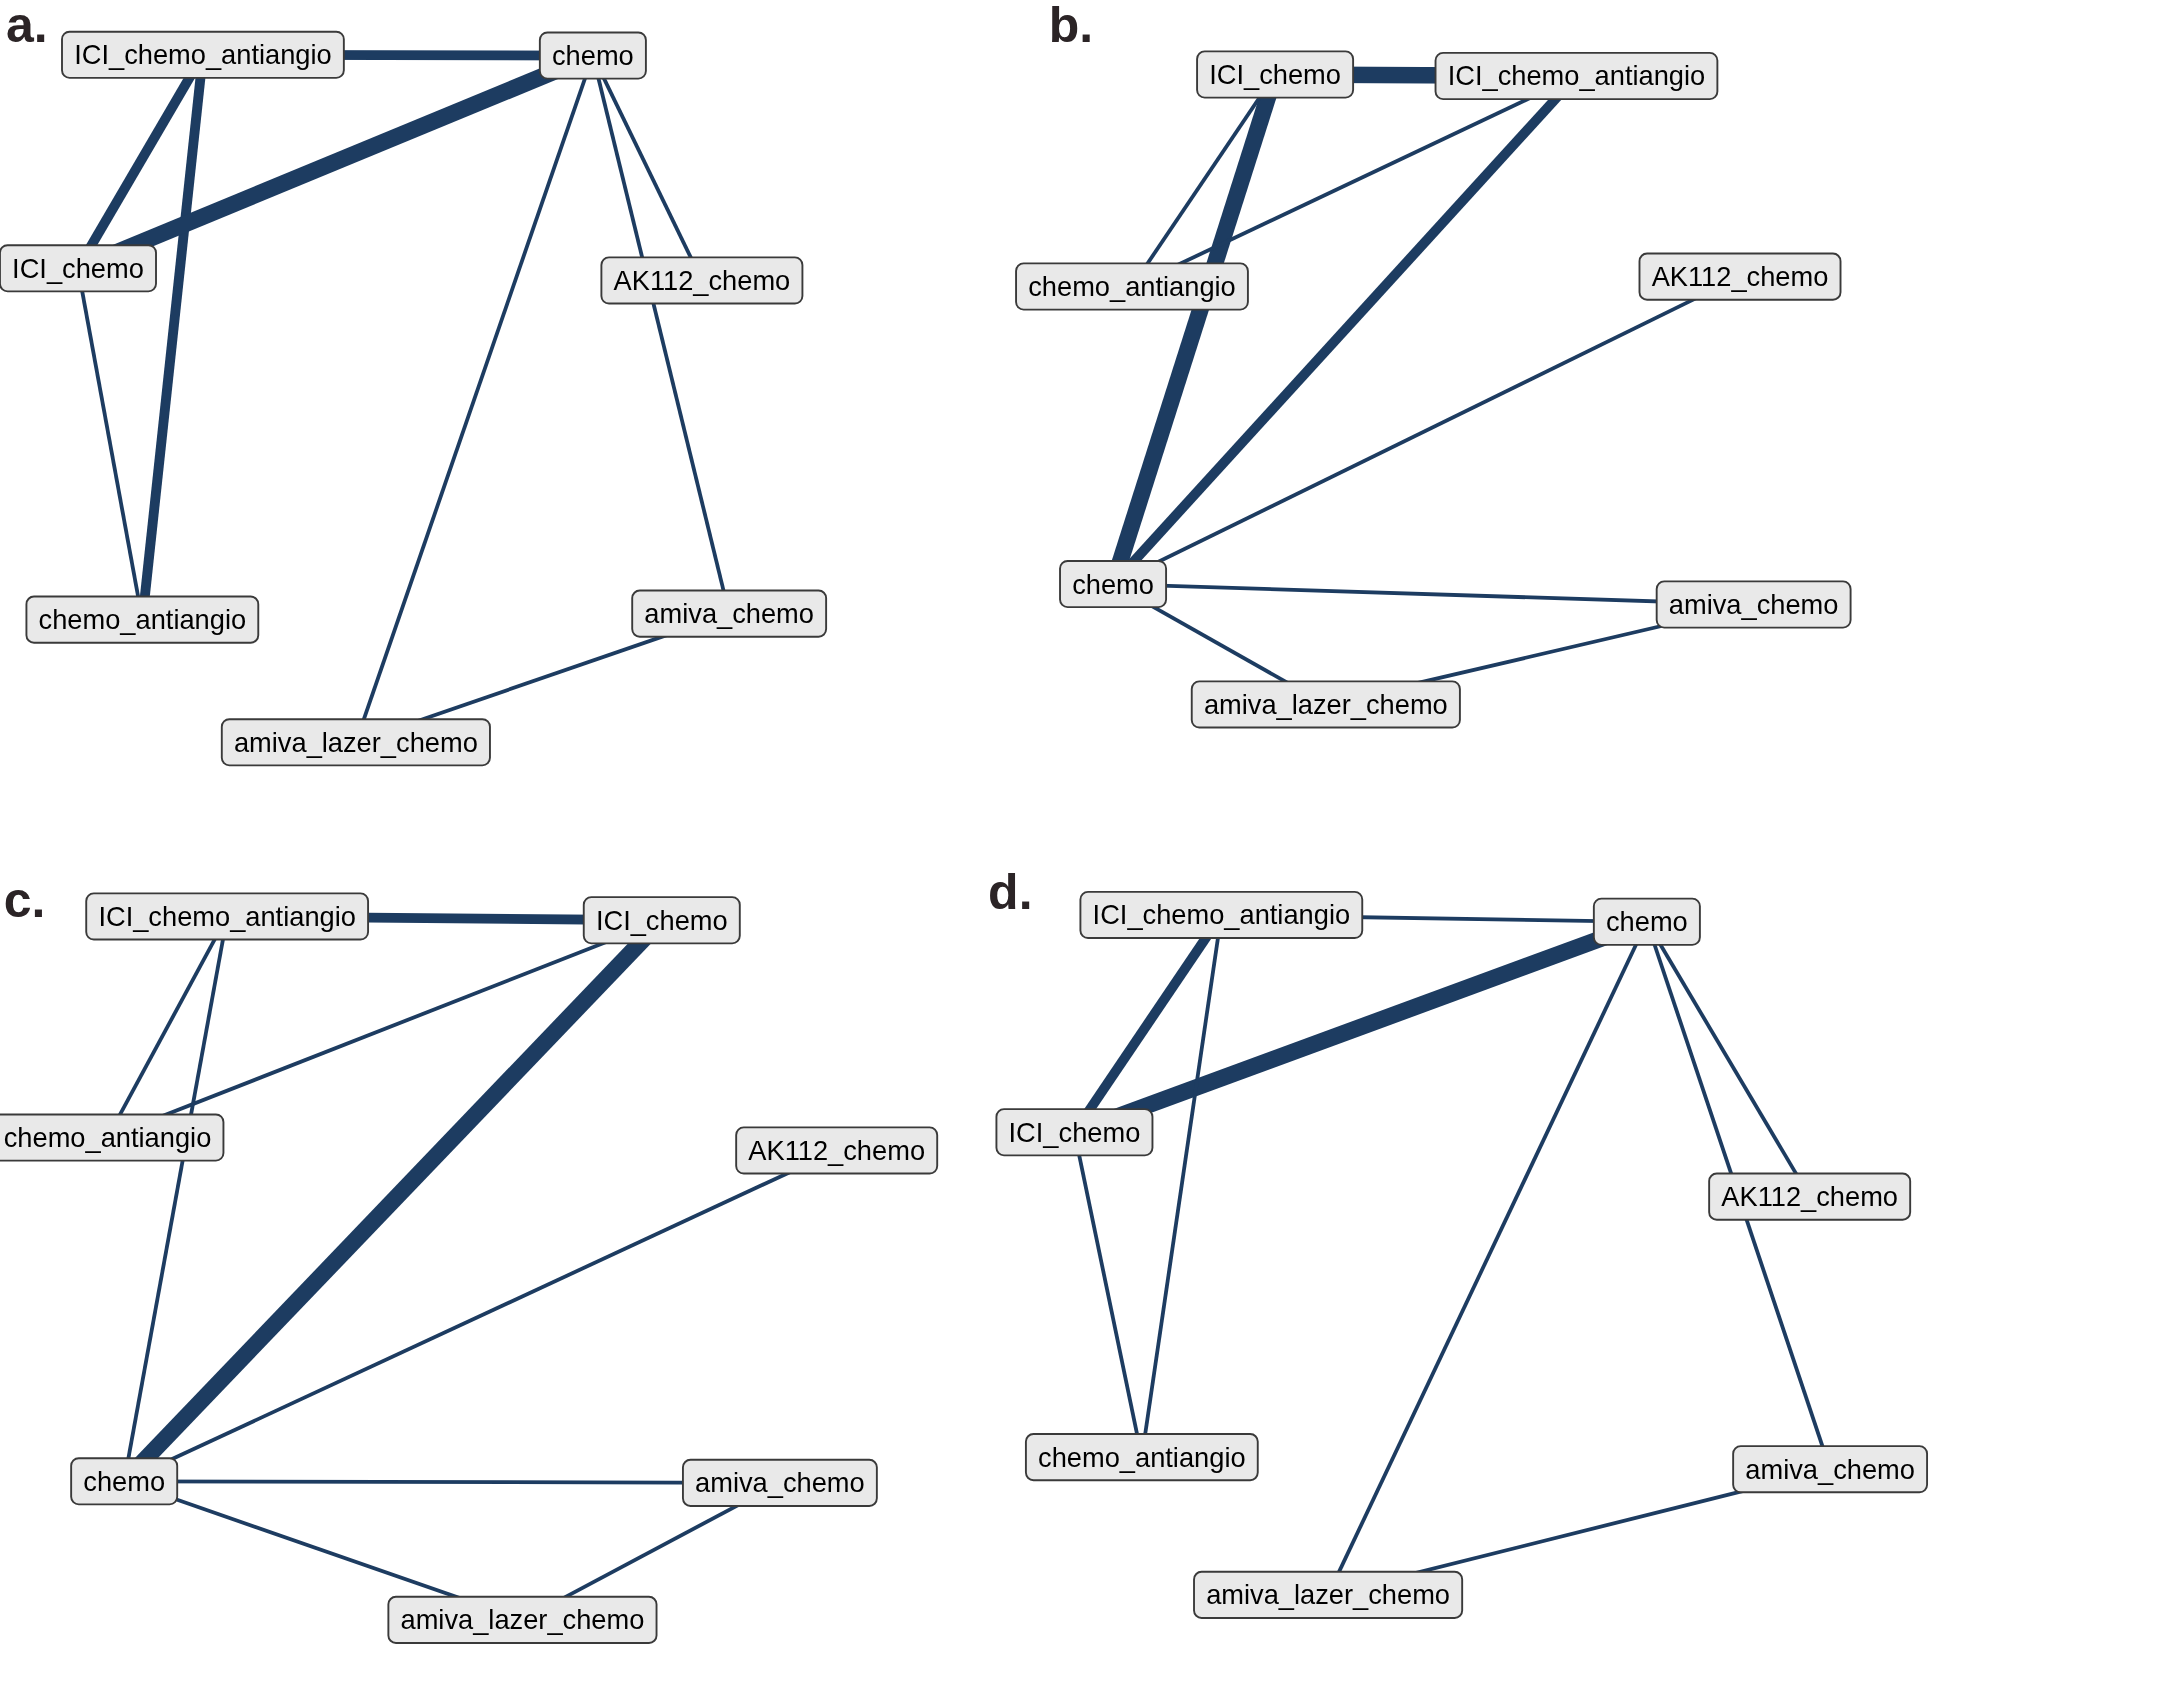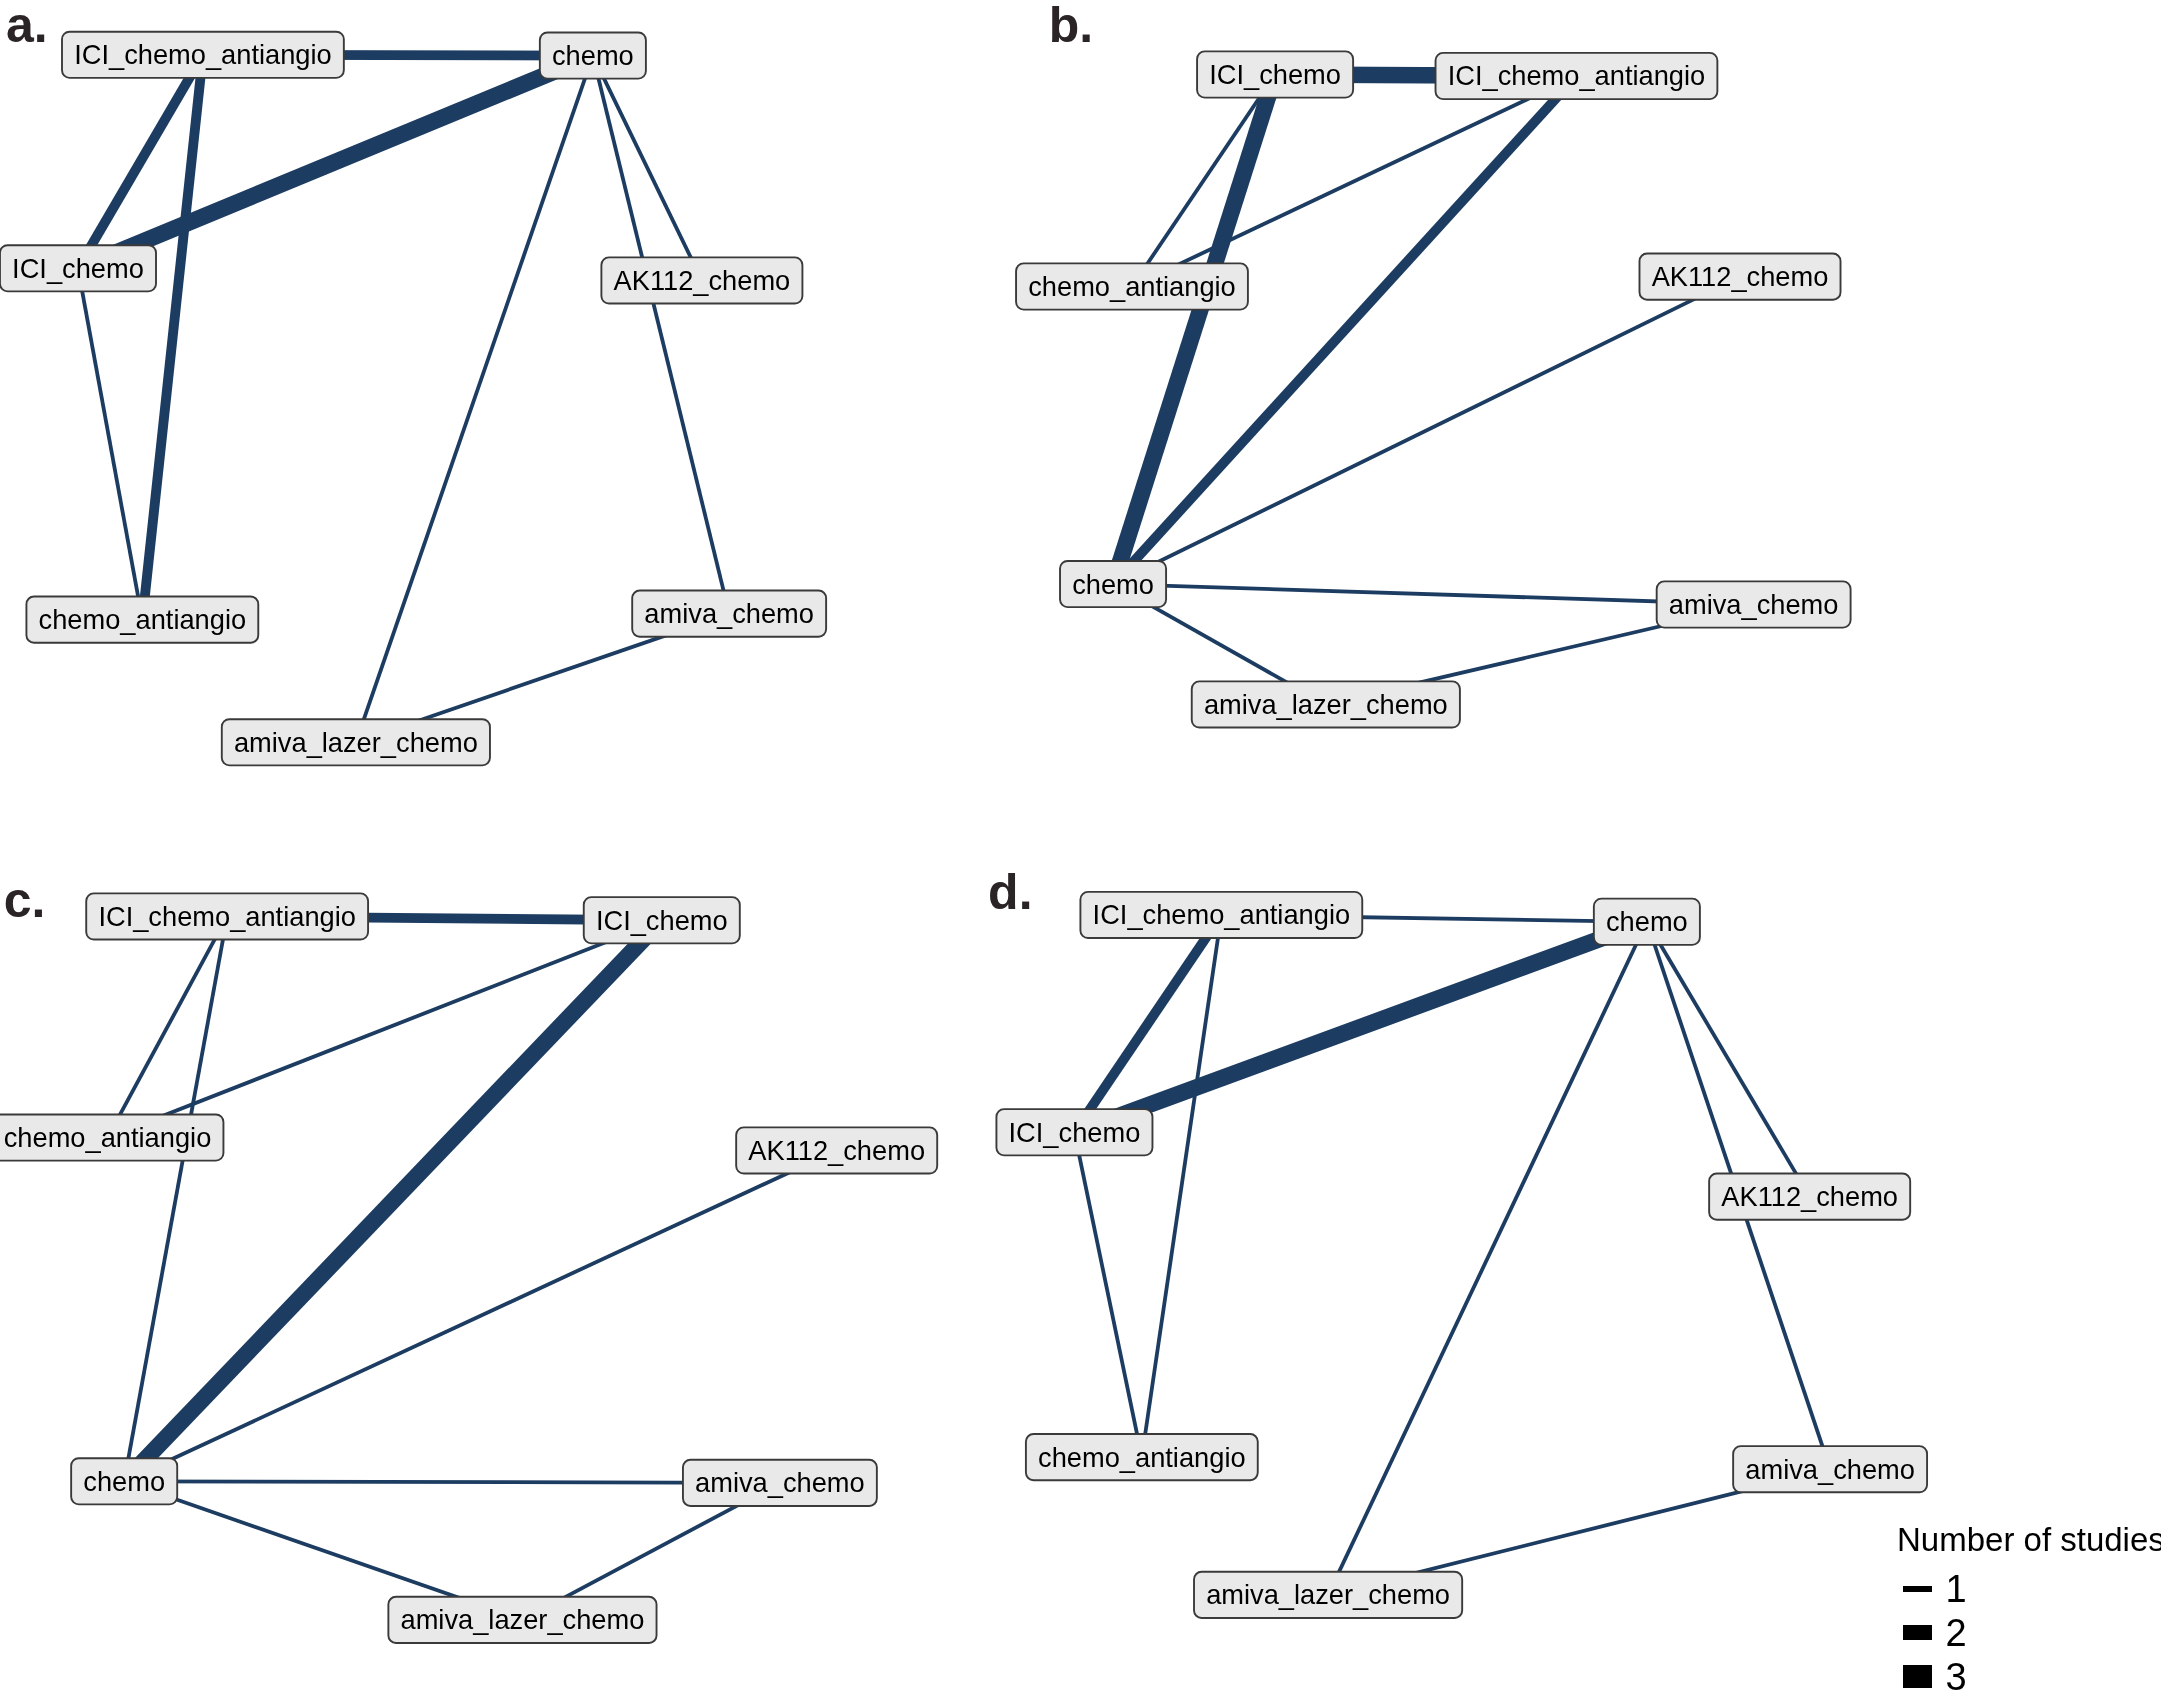--- a/index.html
+++ b/index.html
@@ -217,31 +217,14 @@
         <rect x="2288.9453125" y="1909.5" width="256.109375" height="61" rx="10" ry="10" fill="#e9e9e9" stroke="#3a3a3a" stroke-width="2.5"></rect>
         <text x="2417" y="1940" text-anchor="middle" dominant-baseline="central" class="node-label" fill="#000000">amiva_chemo</text>
       </g>
       <g>
         <rect x="1576.921875" y="2075.5" width="354.15625" height="61" rx="10" ry="10" fill="#e9e9e9" stroke="#3a3a3a" stroke-width="2.5"></rect>
         <text x="1754" y="2106" text-anchor="middle" dominant-baseline="central" class="node-label" fill="#000000">amiva_lazer_chemo</text>
       </g>
       <text x="1305" y="1153" dominant-baseline="hanging" class="panel-letter" fill="#2b2426">d.</text>
     </svg>
 
-  <div class="legend">
-    <div class="legend-title">Number of studies</div>
-    <div class="legend-items">
-        <div class="legend-row">
-          <span class="legend-swatch" style="height: 6px;"></span>
-          <span class="legend-value">1</span>
-        </div>
-        <div class="legend-row">
-          <span class="legend-swatch" style="height: 15px;"></span>
-          <span class="legend-value">2</span>
-        </div>
-        <div class="legend-row">
-          <span class="legend-swatch" style="height: 23px;"></span>
-          <span class="legend-value">3</span>
-        </div>
-      </div>
-  </div>
 </div>
 
 
 </body></html>

